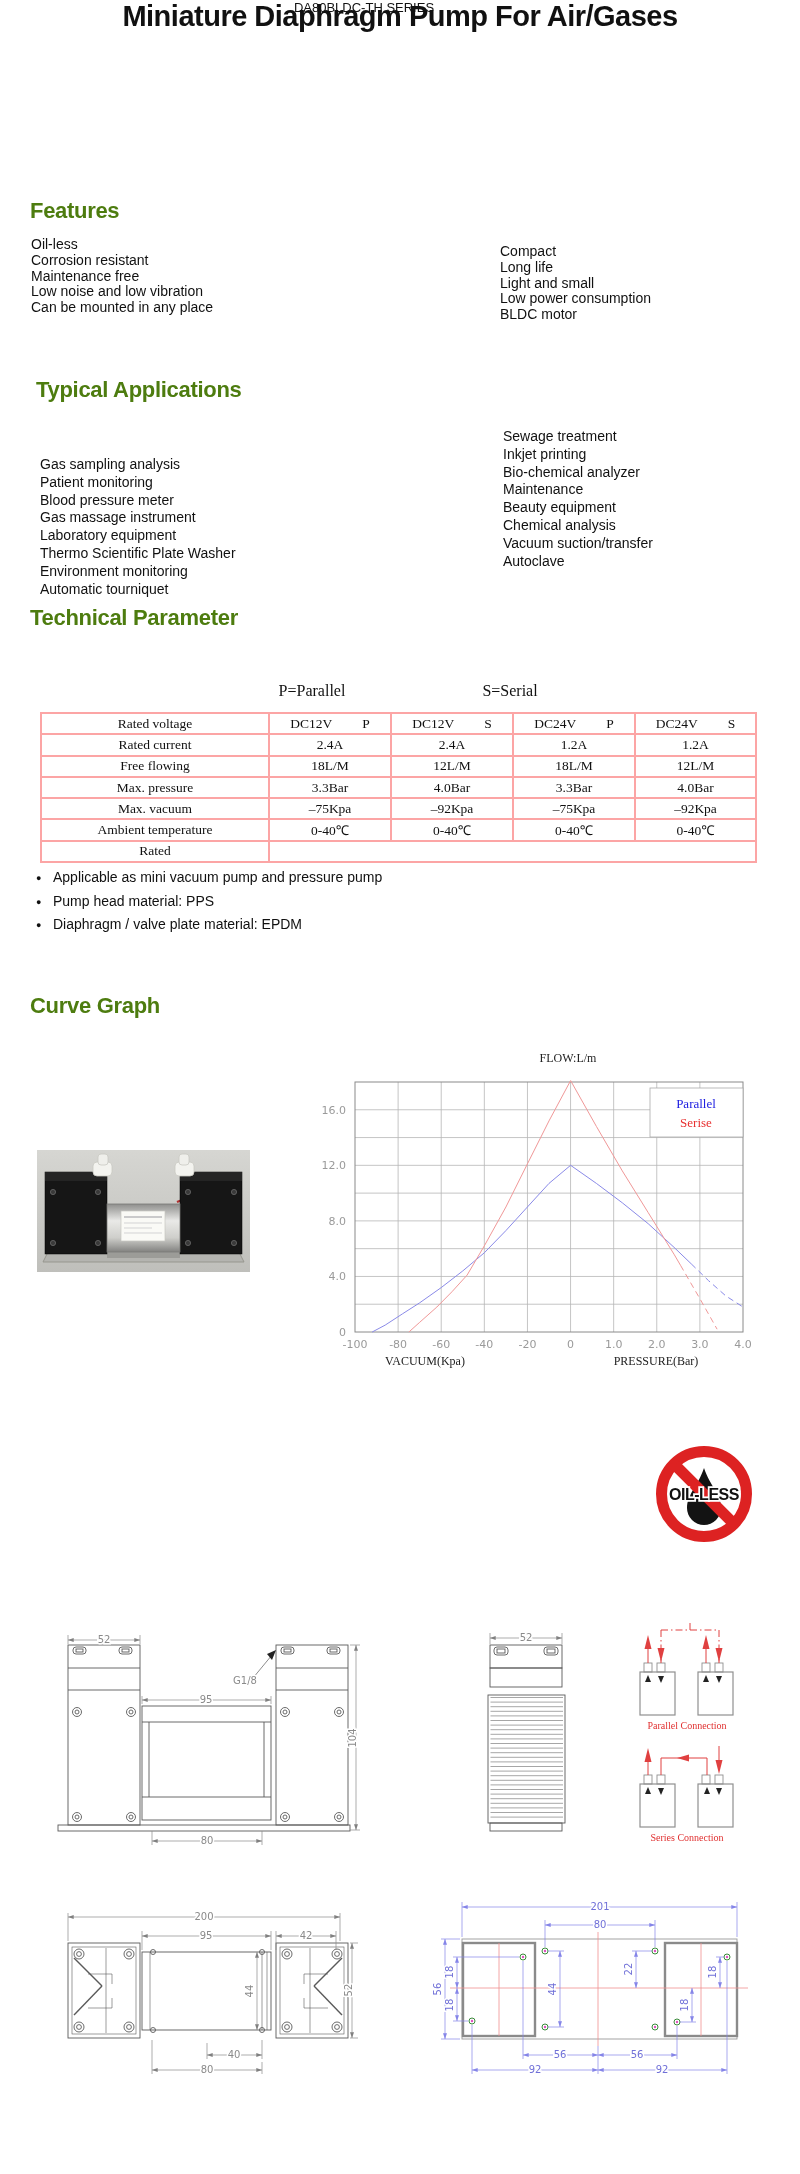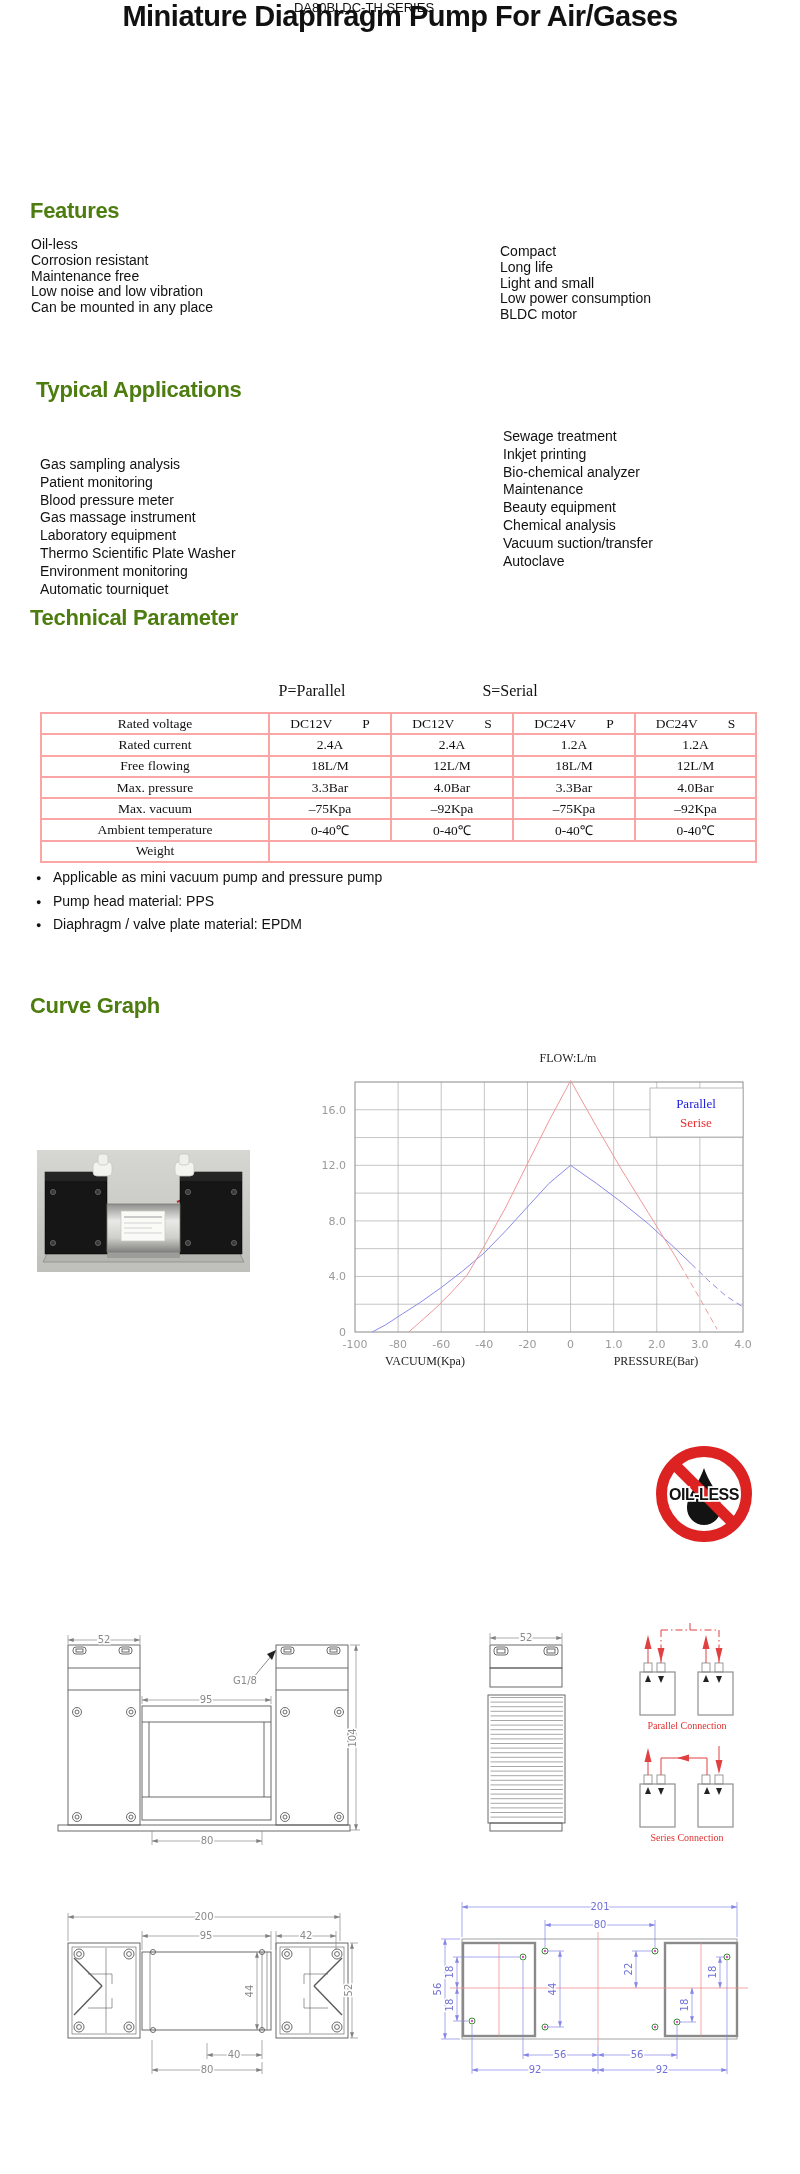--- a/index.html
+++ b/index.html
@@ -141,21 +141,21 @@
           <td>–92Kpa</td>
         </tr>
         <tr>
           <td>Ambient temperature</td>
           <td>0-40℃</td>
           <td>0-40℃</td>
           <td>0-40℃</td>
           <td>0-40℃</td>
         </tr>
         <tr>
-          <td>Weight</td>
+          <td>Rated</td>
           <td colspan="4"></td>
         </tr>
       </tbody>
   </table>
 </div>
 
 <div class="abs notes" style="left:36px;top:866px;">
     <div>Applicable as mini vacuum pump and pressure pump</div>
     <div>Pump head material:  PPS</div>
     <div>Diaphragm / valve plate material: EPDM</div>

